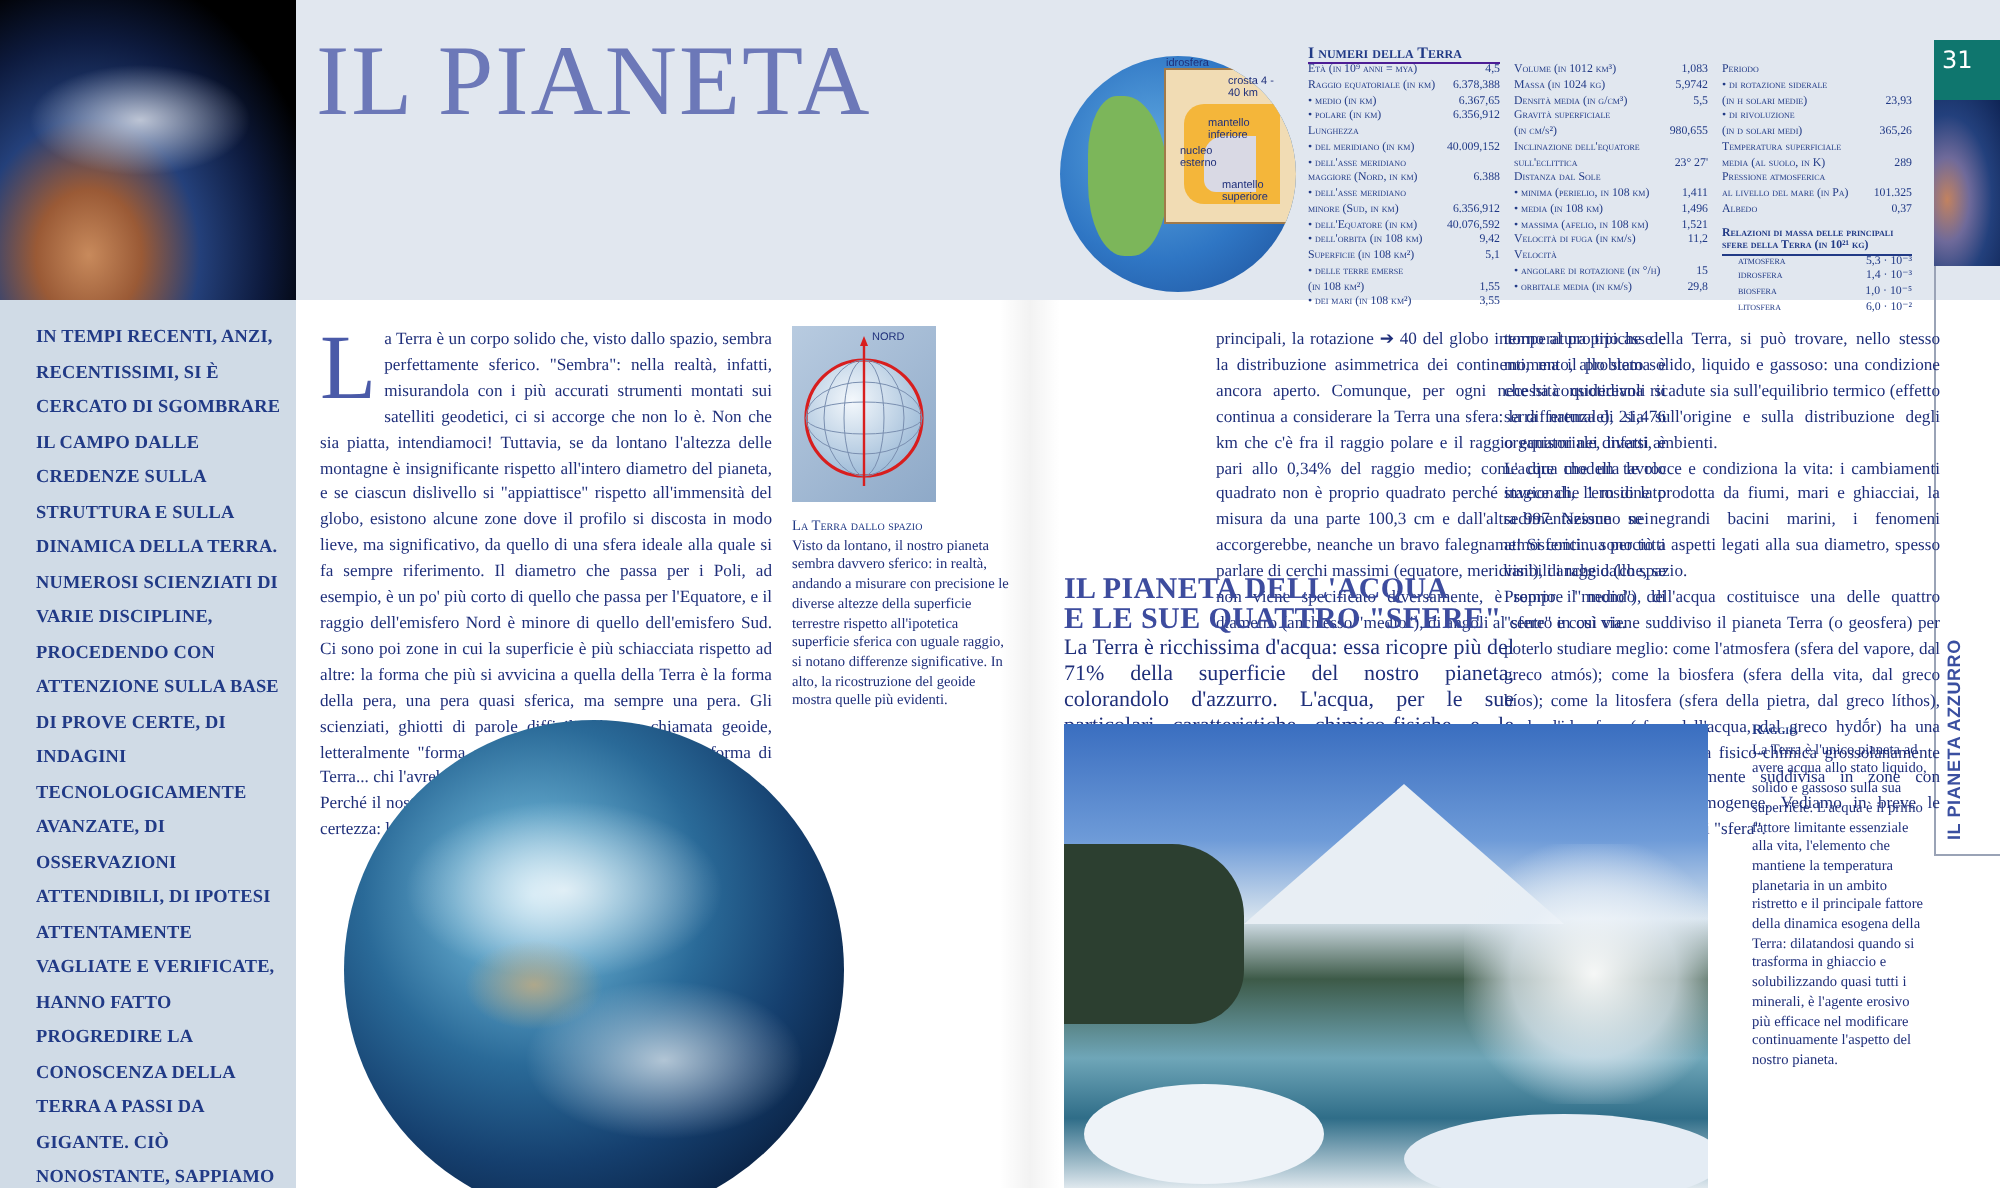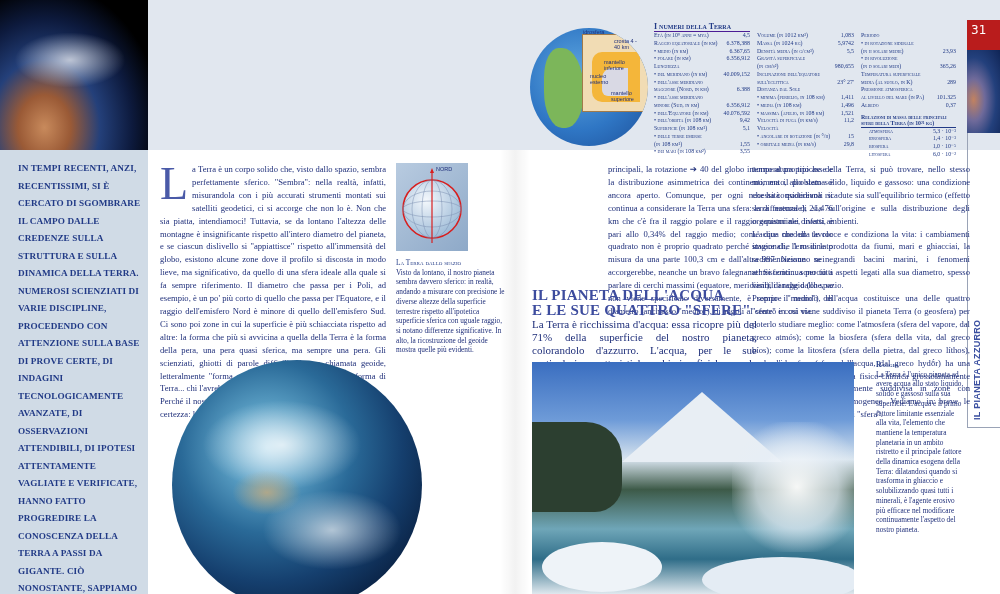--- a/index.html
+++ b/index.html
@@ -64,21 +64,21 @@
     border-bottom: 1px solid #4c1d95; width: 96px; }
   .numtable { position: absolute; top: 32px; font-size: 5.9px; line-height: 7.75px; color: #213a86; font-variant: small-caps; }
   .numtable .row { display: flex; justify-content: space-between; }
   .numtable .row .v { text-align: right; padding-left: 4px; white-space: nowrap; }
   .nt1 { left: 654px; width: 96px; }
   .nt2 { left: 757px; width: 97px; }
   .nt3 { left: 861px; width: 95px; }
   .mass-title { font-weight: bold; border-bottom: 1px solid #213a86; margin-top: 4px; line-height: 6.5px; }
 
   
-  .page-num-box { position: absolute; left: 967px; top: 20px; width: 33px; height: 113px; background: #b91c1c;
+  .page-num-box { position: absolute; left: 967px; top: 20px; width: 33px; height: 113px; background: #0f766e;
     overflow: hidden; }
   .page-num { position: absolute; left: 4px; top: 3px; font-family: "DejaVu Sans", sans-serif; font-size: 12px; color: #ffffff; }
   .page-num-box .strip { position: absolute; left: 0; top: 30px; width: 33px; height: 83px;
     background: radial-gradient(ellipse at 20% 60%, #c28260 0%, #6f6a9a 30%, #23407c 60%, #0f2455 100%); }
 
   .running-head-box { position: absolute; left: 967px; top: 133px; width: 33px; height: 295px;
     border-left: 1px solid #9aa3b6; border-bottom: 1px solid #9aa3b6; }
   .running-head { position: absolute; left: 972px; top: 420px; transform: rotate(-90deg); transform-origin: left top;
     font-size: 9px; font-weight: bold; color: #3a4fa0; letter-spacing: 0.3px; white-space: nowrap; font-family: "Liberation Sans", sans-serif; }
 
@@ -104,20 +104,21 @@
 <body>
 
 <div class="header-band"></div>
 <div class="left-photo">
     <div class="clouds"></div>
   </div>
 <div class="left-sidebar"></div>
 <div class="sidebar-text">In tempi recenti, anzi, recentissimi, si è cercato di sgombrare il campo dalle credenze sulla struttura e sulla dinamica della Terra. Numerosi scienziati di varie discipline, procedendo con attenzione sulla base di prove certe, di indagini tecnologicamente avanzate, di osservazioni attendibili, di ipotesi attentamente vagliate e verificate, hanno fatto progredire la conoscenza della Terra a passi da gigante. Ciò nonostante, sappiamo ancora molto poco di alcuni aspetti del nostro pianeta: passi che si sappia poco sul suo interno, difficile da raggiungere, ma che per studiare, ad esempio, i fondali oceanici, si stanzino meno fondi di quanti siano destinati alla ricerca sulla superficie di Venere, è davvero colpa nostra.</div>
 
 <div class="page-title">
+  <div>IL PIANETA</div>
 </div>
 
 <div class="col col1">
   <span class="drop-cap">L</span>
   <p>a Terra è un corpo solido che, visto dallo spazio, sembra perfettamente sferico. "Sembra": nella realtà, infatti, misurandola con i più accurati strumenti montati sui satelliti geodetici, ci si accorge che non lo è. Non che sia piatta, intendiamoci! Tuttavia, se da lontano l'altezza delle montagne è insignificante rispetto all'intero diametro del pianeta, e se ciascun dislivello si "appiattisce" rispetto all'immensità del globo, esistono alcune zone dove il profilo si discosta in modo lieve, ma significativo, da quello di una sfera ideale alla quale si fa sempre riferimento. Il diametro che passa per i Poli, ad esempio, è un po' più corto di quello che passa per l'Equatore, e il raggio dell'emisfero Nord è minore di quello dell'emisfero Sud. Ci sono poi zone in cui la superficie è più schiacciata rispetto ad altre: la forma che più si avvicina a quella della Terra è la forma della pera, una pera quasi sferica, ma sempre una pera. Gli scienziati, ghiotti di parole difficili, l'hanno chiamata geoide, letteralmente "forma a Terra". La Terra, dunque, è a forma di Terra... chi l'avrebbe mai detto!</p>
   <p>Perché il nostro pianeta abbia proprio questa forma non si sa con certezza: le ipotesi più accreditate considerano, fra le cause</p>
 </div>
 
 <div class="globe-box">
   <svg width="72" height="88" viewBox="0 0 72 88">

